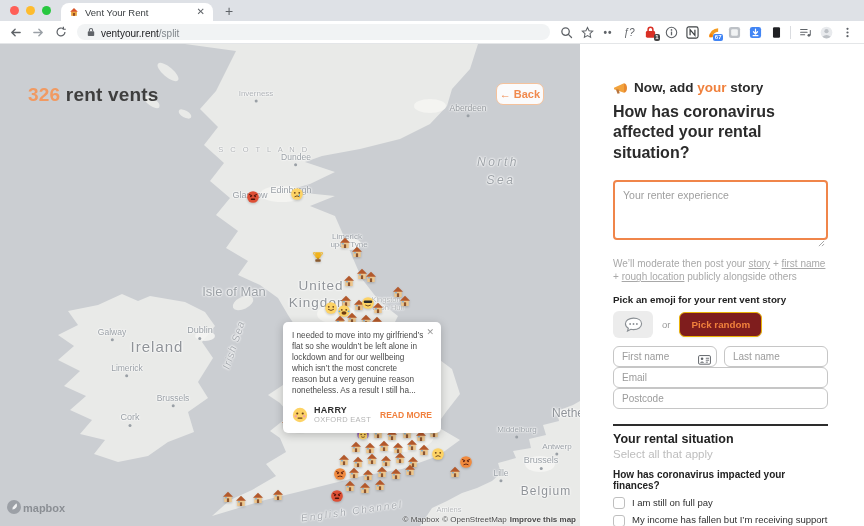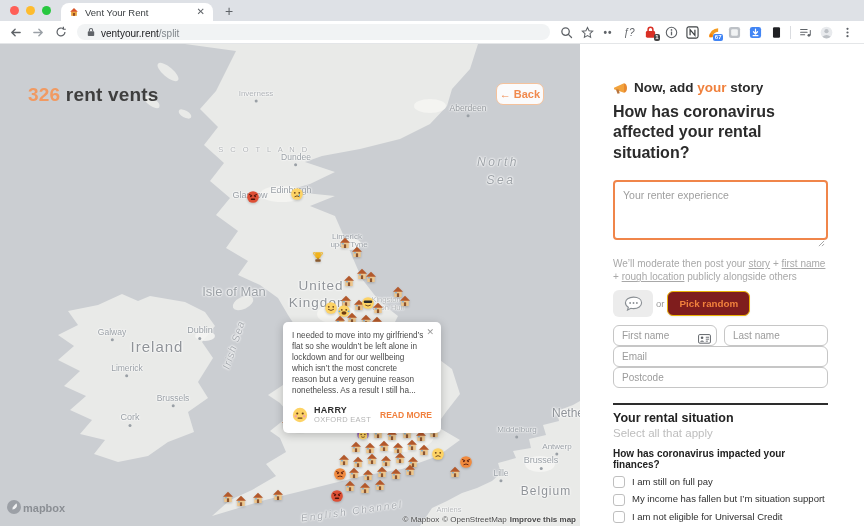--- a/index.html
+++ b/index.html
@@ -65,21 +65,21 @@
   .panel-header .hl { color:#f0803c; }
   .megaphone { width:16px; height:14px; }
   .q-title { font-size:16px; font-weight:700; line-height:1.27; margin-top:7px; color:#2b2b2b; }
   .story-box { position:relative; margin-top:17px; }
   .story-box textarea { width:100%; height:60px; border:2px solid #f0854a; border-radius:4px; resize:none; padding:7px 8px; font-family:inherit; font-size:10.5px; color:#333; outline:none; }
   .story-box textarea::placeholder { color:#9e9e9e; }
   .resize-h { position:absolute; right:3px; bottom:4px; width:7px; height:7px; pointer-events:none; }
   .mod-note { margin-top:13px; font-size:10px; line-height:1.35; color:#a8a8a8; }
   .mod-note .u { text-decoration:underline; cursor:pointer; }
   .emoji-prompt { margin-top:10px; font-size:9.8px; font-weight:bold; color:#222; }
-  .emoji-row { display:flex; align-items:center; gap:3px; margin-top:6px; }
+  .emoji-row { display:flex; align-items:center; gap:9px; margin-top:6px; }
   .emoji-btn { width:40px; height:27px; background:#ececec; border:none; border-radius:6px; display:flex; align-items:center; justify-content:center; cursor:pointer; }
   .emoji-btn svg { width:19px; height:15px; }
   .or-label { font-size:9.5px; color:#9a9a9a; }
   .pick-random { background:#7f1d1d; border:1px solid #eab308; border-radius:6px; color:#f0803c; font-weight:bold; font-size:9.8px; padding:6px 11px; cursor:pointer; box-shadow:0 1px 2px rgba(0,0,0,.06); font-family:inherit; }
   .field-row { display:flex; gap:7px; margin-top:8px; }
   .field { position:relative; flex:1; }
   .field input, .field-full input { width:100%; height:21px; border:1px solid #c6c6c6; border-radius:6px; padding:0 8px; font-size:10px; font-family:inherit; color:#333; outline:none; }
   .field input::placeholder, .field-full input::placeholder { color:#9b9b9b; }
   .field-full { }
   .autofill-ic { position:absolute; right:6px; top:5px; width:13px; height:11px; pointer-events:none; }
@@ -835,20 +835,21 @@
 
       <div class="story-box">
         <textarea placeholder="Your renter experience" style=""></textarea>
         <span class="resize-h"><svg viewBox="0 0 8 8">
               <path d="M7 1 1 7M7 4.5 4.5 7" stroke="#999" stroke-width="1"></path>
             </svg></span>
       </div>
 
       <div class="mod-note" id="mod-note"><span>We’ll moderate then post your </span><span class="u">story</span><span> + </span><span class="u">first name</span><span> + </span><span class="u">rough location</span><span> publicly alongside others</span></div>
 
+      <div class="emoji-prompt">Pick an emoji for your rent vent story</div>
       <div class="emoji-row">
         <button class="emoji-btn">
             <span style="display:flex;">
               <svg viewBox="0 0 20 16">
                 <path d="M10 1.2C5 1.2 1.4 3.8 1.4 7.2c0 2 1.2 3.7 3.1 4.8L3.6 15l3.6-1.9q1.3.3 2.8.3c5 0 8.6-2.6 8.6-6.2S15 1.2 10 1.2z" fill="#fff" stroke="#8a8f94" stroke-width="1.2"></path>
                 <circle cx="6.4" cy="7.4" r="1" fill="#8a8f94"></circle>
                 <circle cx="10" cy="7.4" r="1" fill="#8a8f94"></circle>
                 <circle cx="13.6" cy="7.4" r="1" fill="#8a8f94"></circle>
               </svg>
             </span>
@@ -877,21 +878,21 @@
       <div class="sec-sub">Select all that apply</div>
 
       <div class="sec-q">How has coronavirus impacted your finances?</div>
       <div class="cb-list" id="finances-options">
           <label class="cb-row">
             <span class="cb"></span>
             <span class="cb-label">I am still on full pay</span>
           </label>
           <label class="cb-row">
             <span class="cb"></span>
-            <span class="cb-label">My income has fallen but I’m situation support</span>
+            <span class="cb-label">My income has fallen but I’m receiving support</span>
           </label>
           <label class="cb-row">
             <span class="cb"></span>
             <span class="cb-label">I am not eligible for Universal Credit</span>
           </label>
         </div>
 
     </div>
   </div>
 </div>

